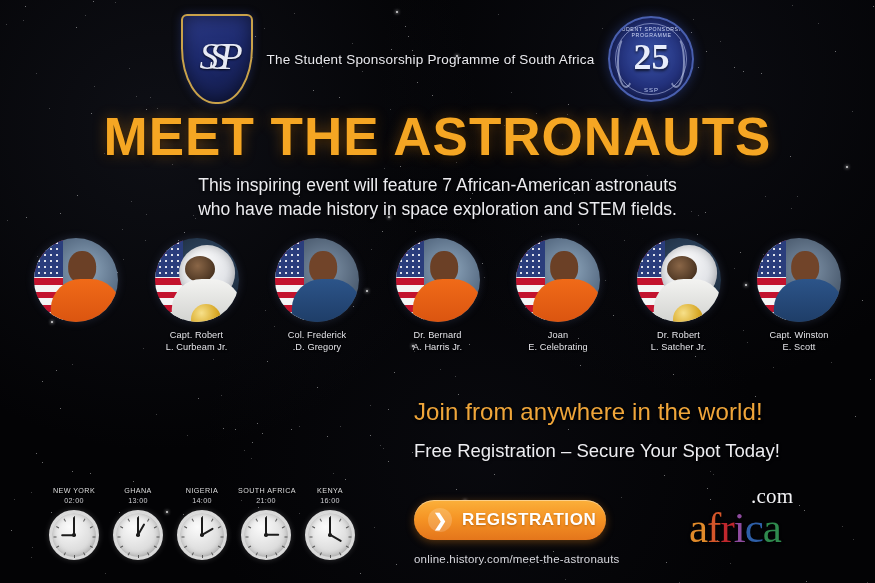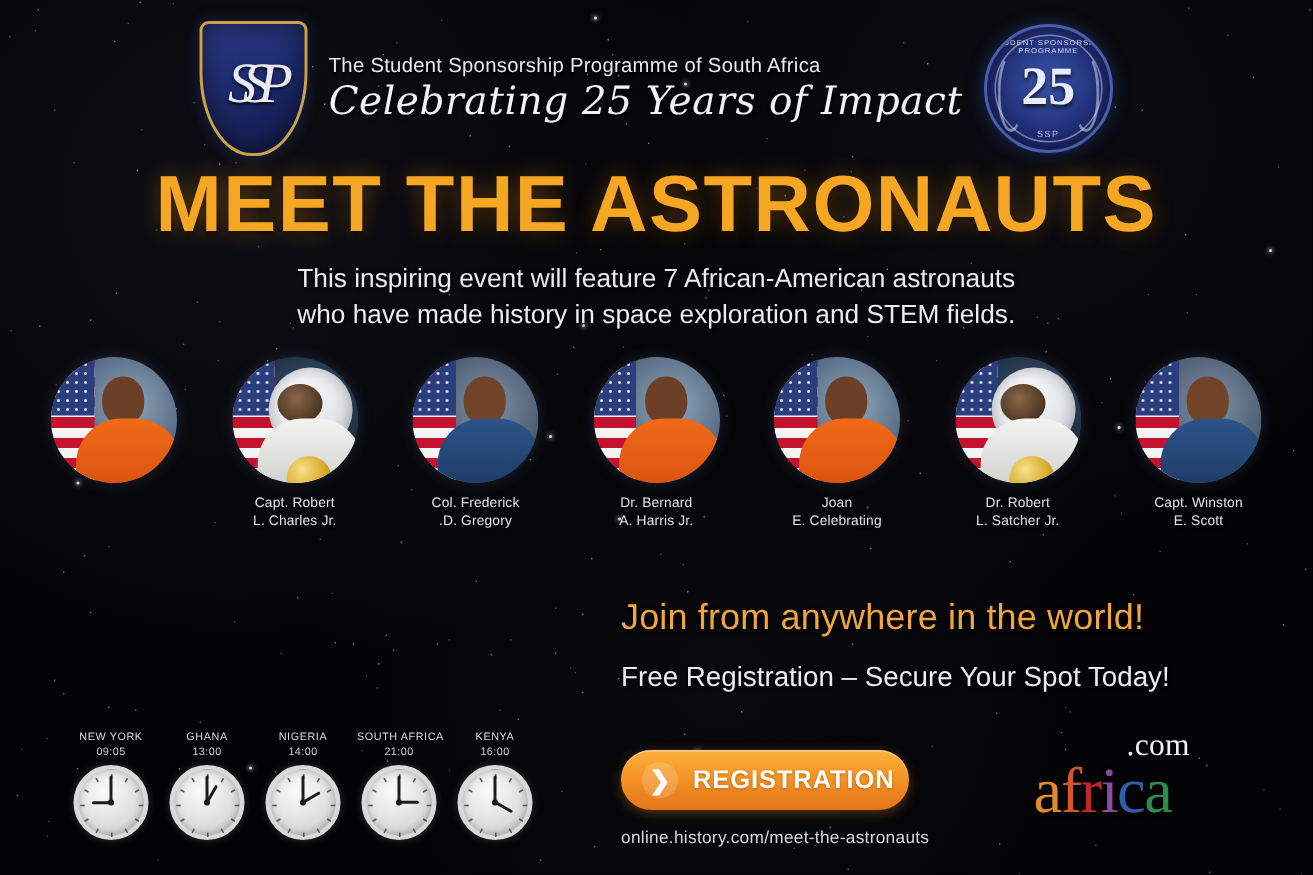--- a/index.html
+++ b/index.html
@@ -531,21 +531,20 @@
 
   <div class="header">
 
     <div class="ssp-shield">
       <div class="sh"></div>
       <div class="mono">SSP</div>
     </div>
 
     <div class="header-text">
       <div class="hdr-line1">The Student Sponsorship Programme of South Africa</div>
-      <div class="hdr-line2">Celebrating 25 Years of Impact</div>
     </div>
 
     <div class="badge25">
       <div class="ring"></div>
       <div class="laurel-l"></div>
       <div class="laurel-r"></div>
       <div class="arc-top">STUDENT SPONSORSHIP PROGRAMME</div>
       <div class="num">25</div>
       <div class="sub">SSP</div>
     </div>
@@ -573,21 +572,21 @@
           <div class="bg" style="background:radial-gradient(circle at 60% 35%, #36506e 0%, #1c2b3d 60%, #0a1018 100%)"></div>
           <div class="flag"></div>
           <div class="canton"></div>
           <div class="helmet"></div>
           <div class="visor" style="background:radial-gradient(circle at 42% 38%, #8a6647 0%, #45301e 80%)"></div>
           <div class="body" style="background:linear-gradient(180deg,#f3f3f1 0%,#cfd0cd 100%)"></div>
           <div class="gold"></div>
         </div>
         <div class="astro-name">
           <div>Capt. Robert</div>
-          <div>L. Charles Jr.</div>
+          <div>L. Curbeam Jr.</div>
         </div>
       </div>
       <div class="astro">
         <div class="portrait">
           <div class="bg" style="background:radial-gradient(circle at 60% 38%, #7f93a8 0%, #46566a 58%, #121a24 100%)"></div>
           <div class="flag"></div>
           <div class="canton"></div>
           <div class="head" style="background:#714429"></div>
           <div class="body" style="background:linear-gradient(180deg,#2c5489 0%,#1d3b64 100%)"></div>
         </div>
@@ -661,21 +660,21 @@
   <div class="reg-button">
     <span class="chev">❯</span>
     <span class="lbl">REGISTRATION</span>
   </div>
 
   <div class="reg-url">online.history.com/meet-the-astronauts</div>
 
   <div class="clocks" id="clocks">
       <div class="clock-col">
         <div class="clock-city">NEW YORK</div>
-        <div class="clock-time">09:05</div>
+        <div class="clock-time">02:00</div>
         <div class="clock-face">
           <div class="tick" style="transform:rotate(0deg)"></div>
           <div class="tick" style="transform:rotate(30deg)"></div>
           <div class="tick" style="transform:rotate(60deg)"></div>
           <div class="tick" style="transform:rotate(90deg)"></div>
           <div class="tick" style="transform:rotate(120deg)"></div>
           <div class="tick" style="transform:rotate(150deg)"></div>
           <div class="tick" style="transform:rotate(180deg)"></div>
           <div class="tick" style="transform:rotate(210deg)"></div>
           <div class="tick" style="transform:rotate(240deg)"></div>

